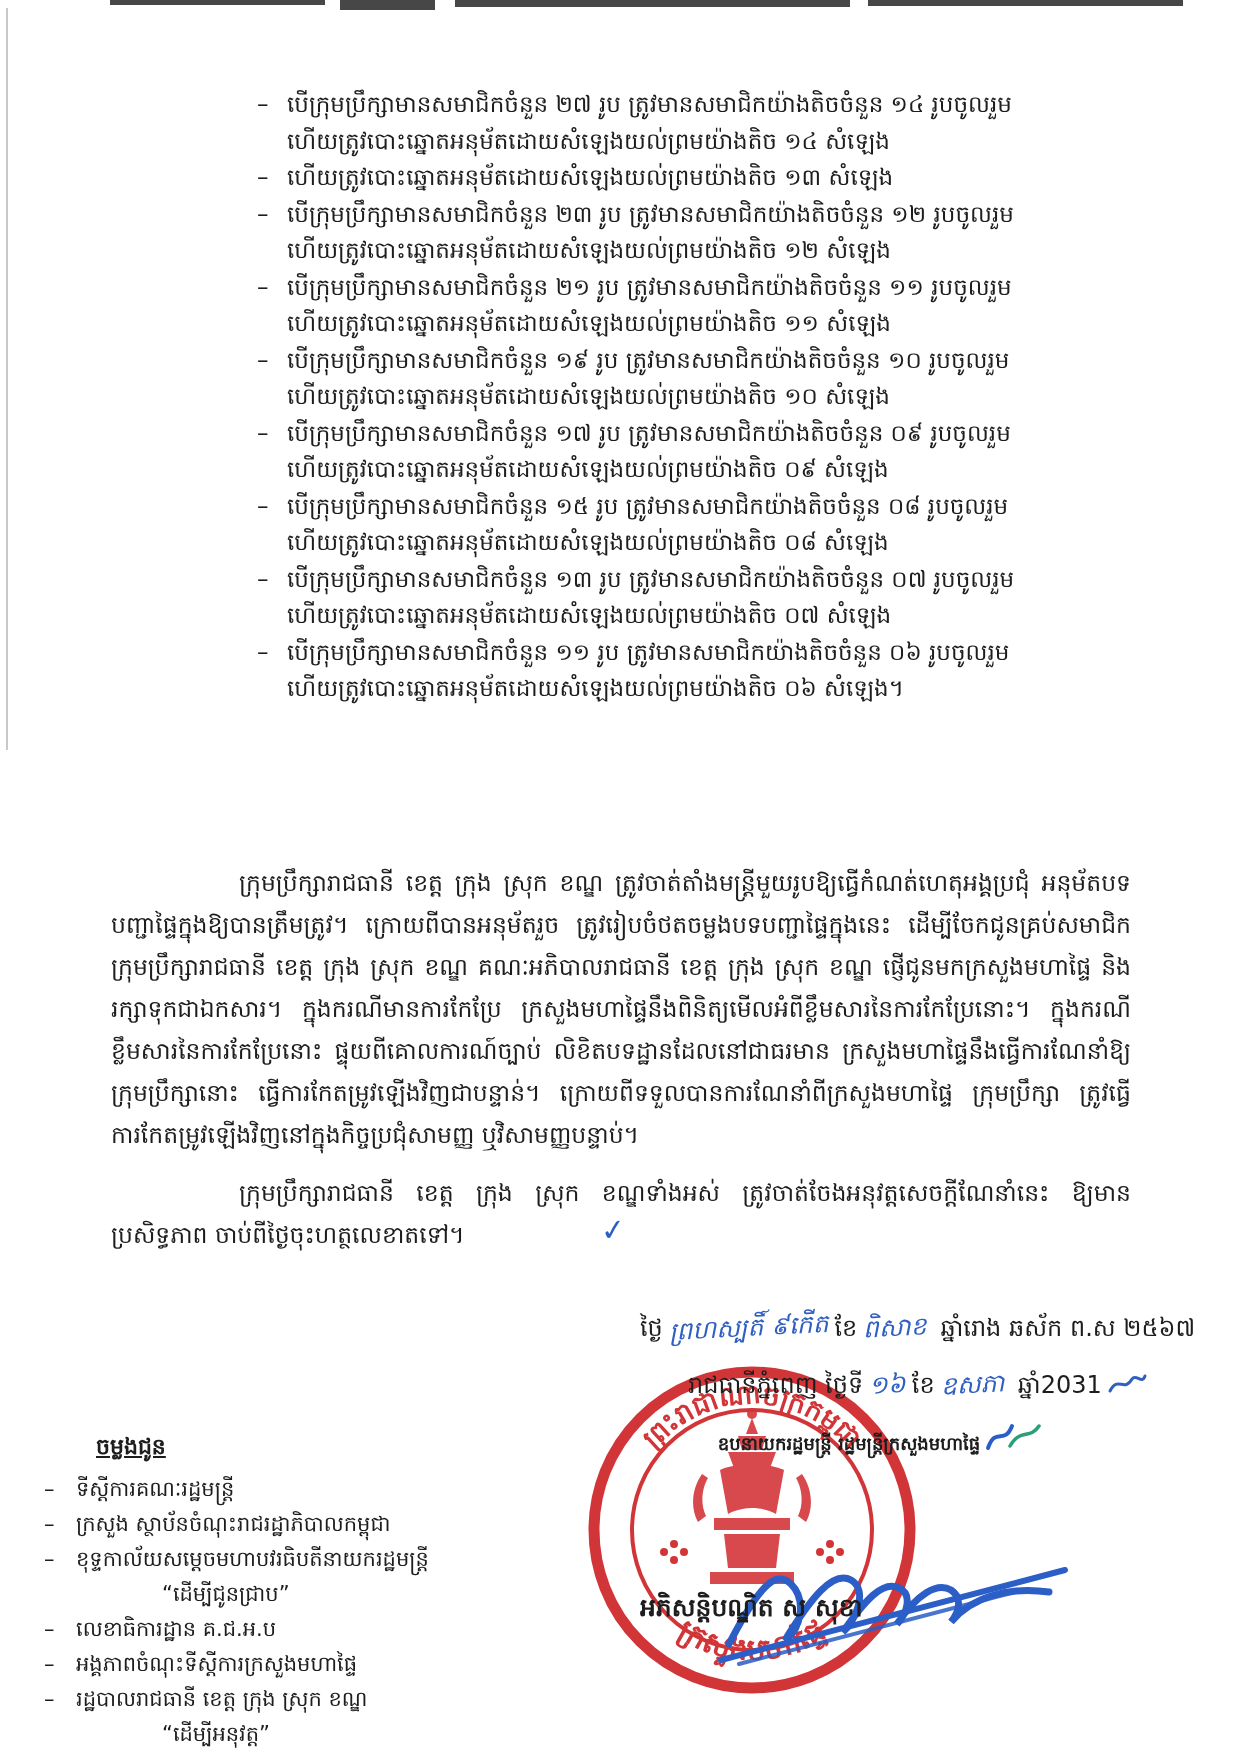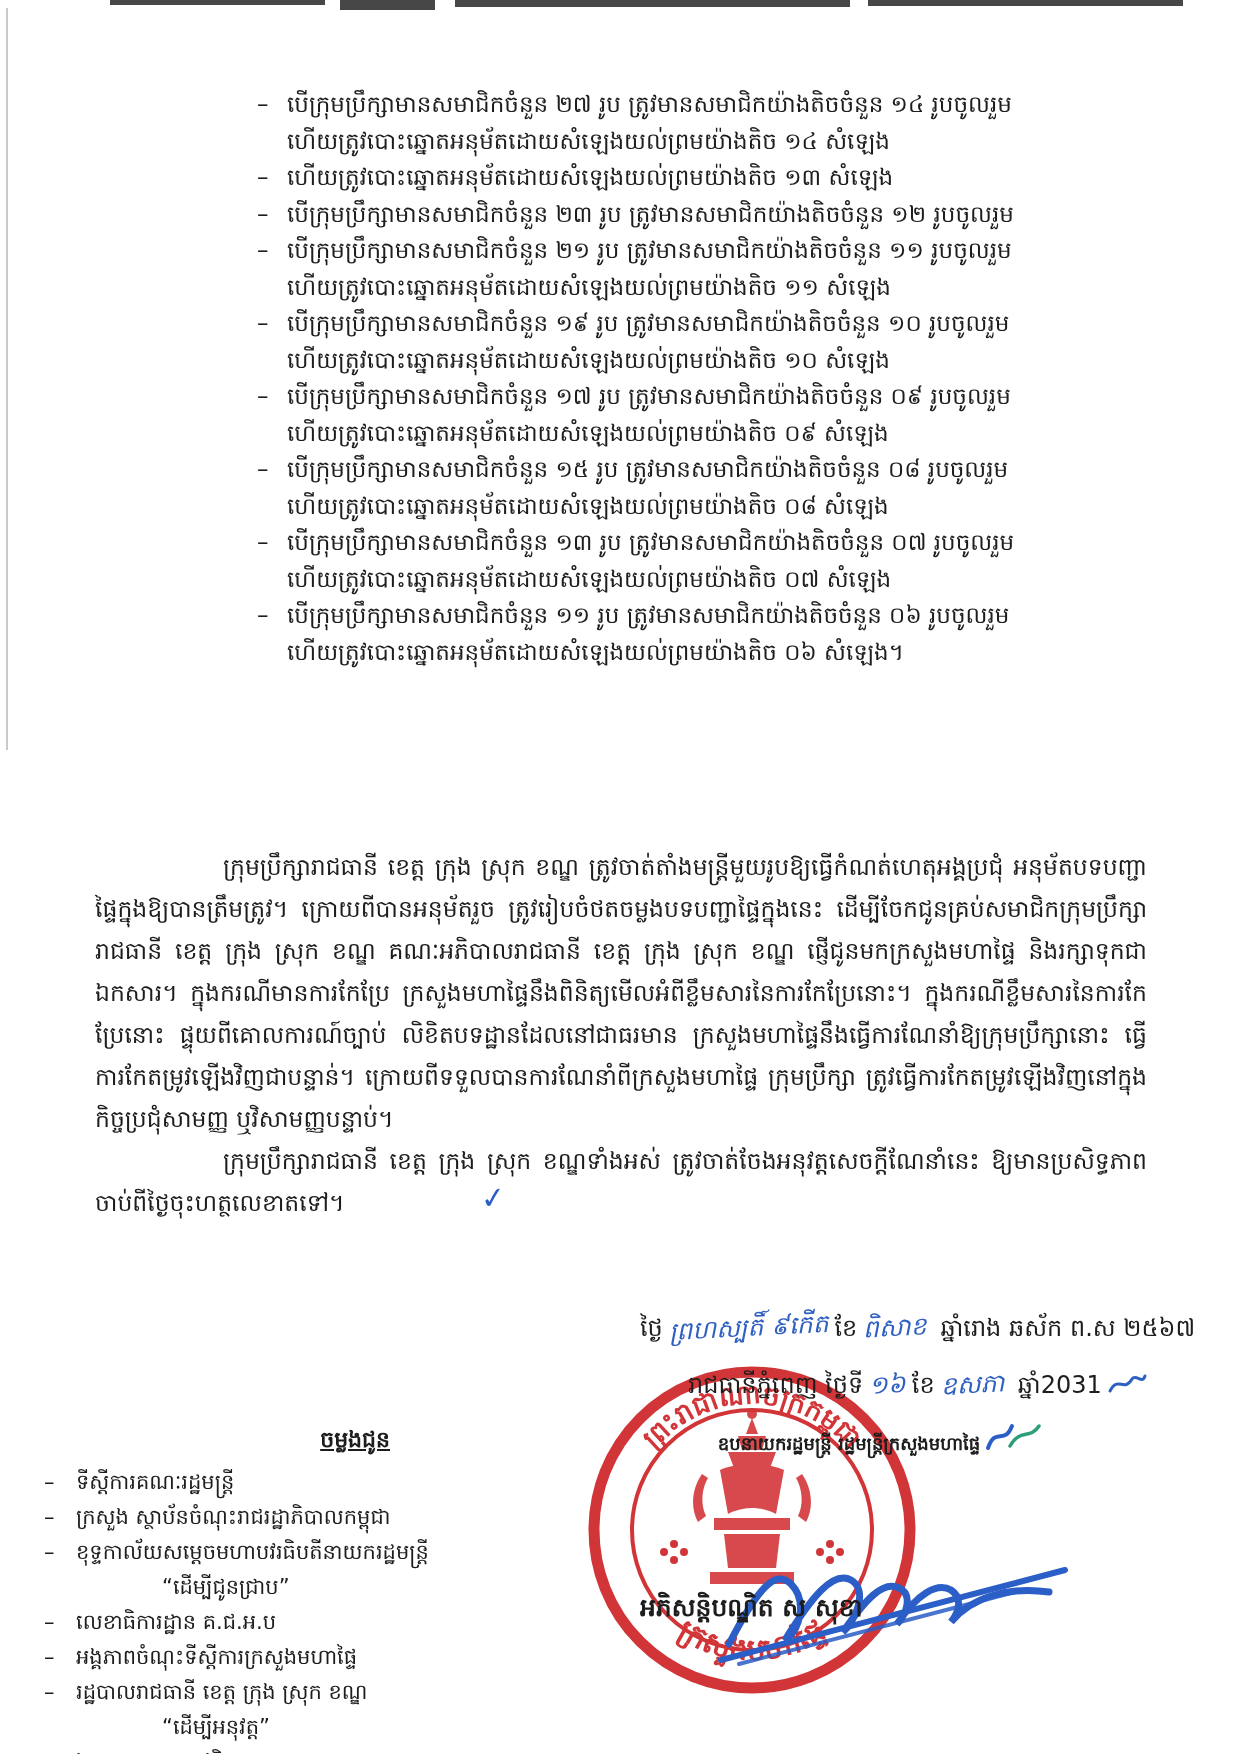--- a/index.html
+++ b/index.html
@@ -16,21 +16,21 @@
     font-size:23px;line-height:36.5px;
   }
   .vote-list li{position:relative;padding-left:32px;}
   .vote-list .dash{position:absolute;left:2px;top:0;}
   .vote-list .l1,.vote-list .l2{display:block;white-space:nowrap;overflow:hidden;}
   
   .bodytext{
     position:absolute;left:95px;top:846px;width:1052px;
     font-size:23.5px;line-height:42px;text-align:justify;z-index:2;
   }
-  .bodytext p{margin:0;text-indent:128px;}
+  .bodytext p{margin:16px;text-indent:128px;}
   .check{
     color:#2b5ec6;font-weight:bold;font-size:30px;margin-left:8px;
     display:inline-block;transform:rotate(-6deg);vertical-align:-4px;
   }
   
   .dateline{position:absolute;font-size:24px;white-space:nowrap;z-index:2;}
   .date1{left:640px;top:1312px;}
   .date2{left:688px;top:1369px;}
   .hw{
     color:#2f5fc0;font-style:italic;display:inline-block;transform:rotate(-3deg);
@@ -42,21 +42,21 @@
   }
   .signer-name{
     position:absolute;left:640px;top:1592px;width:440px;text-align:left;
     font-weight:bold;font-size:25px;z-index:4;white-space:nowrap;
   }
   .seal-wrap{position:absolute;left:578px;top:1356px;z-index:1;opacity:.92;}
   .signature-wrap{position:absolute;left:715px;top:1528px;z-index:3;}
   .flourish{display:inline-block;vertical-align:-4px;margin-left:4px;}
   
   .cc{position:absolute;left:40px;top:1418px;width:350px;font-size:21px;line-height:35px;z-index:2;}
-  .cc-header{font-weight:bold;text-decoration:underline;font-size:22px;margin:4px 0 8px 56px;text-align:right;}
+  .cc-header{font-weight:bold;text-decoration:underline;font-size:22px;margin:11px 0 8px 56px;}
   .cc-item{position:relative;padding-left:36px;white-space:nowrap;}
   .cc-item .dash{position:absolute;left:4px;top:0;}
   .cc-item.note{padding-left:122px;}
 </style>
 </head>
 <body>
 
 <div class="page">
 
   <div class="artifact" style="left:110px;top:0;width:215px;height:5px;"></div>
@@ -71,20 +71,21 @@
       <span class="l1">បើក្រុមប្រឹក្សាមានសមាជិកចំនួន ២៧ រូប ត្រូវមានសមាជិកយ៉ាងតិចចំនួន ១៤ រូបចូលរួម</span>
       <span class="l2">ហើយត្រូវបោះឆ្នោតអនុម័តដោយសំឡេងយល់ព្រមយ៉ាងតិច ១៤ សំឡេង</span>
     </li>
     <li>
       <span class="dash">–</span>
       <span class="l2">ហើយត្រូវបោះឆ្នោតអនុម័តដោយសំឡេងយល់ព្រមយ៉ាងតិច ១៣ សំឡេង</span>
     </li>
     <li>
       <span class="dash">–</span>
       <span class="l1">បើក្រុមប្រឹក្សាមានសមាជិកចំនួន ២៣ រូប ត្រូវមានសមាជិកយ៉ាងតិចចំនួន ១២ រូបចូលរួម</span>
+      <span class="l2">ហើយត្រូវបោះឆ្នោតអនុម័តដោយសំឡេងយល់ព្រមយ៉ាងតិច ១២ សំឡេង</span>
     </li>
     <li>
       <span class="dash">–</span>
       <span class="l1">បើក្រុមប្រឹក្សាមានសមាជិកចំនួន ២១ រូប ត្រូវមានសមាជិកយ៉ាងតិចចំនួន ១១ រូបចូលរួម</span>
       <span class="l2">ហើយត្រូវបោះឆ្នោតអនុម័តដោយសំឡេងយល់ព្រមយ៉ាងតិច ១១ សំឡេង</span>
     </li>
     <li>
       <span class="dash">–</span>
       <span class="l1">បើក្រុមប្រឹក្សាមានសមាជិកចំនួន ១៩ រូប ត្រូវមានសមាជិកយ៉ាងតិចចំនួន ១០ រូបចូលរួម</span>
       <span class="l2">ហើយត្រូវបោះឆ្នោតអនុម័តដោយសំឡេងយល់ព្រមយ៉ាងតិច ១០ សំឡេង</span>

